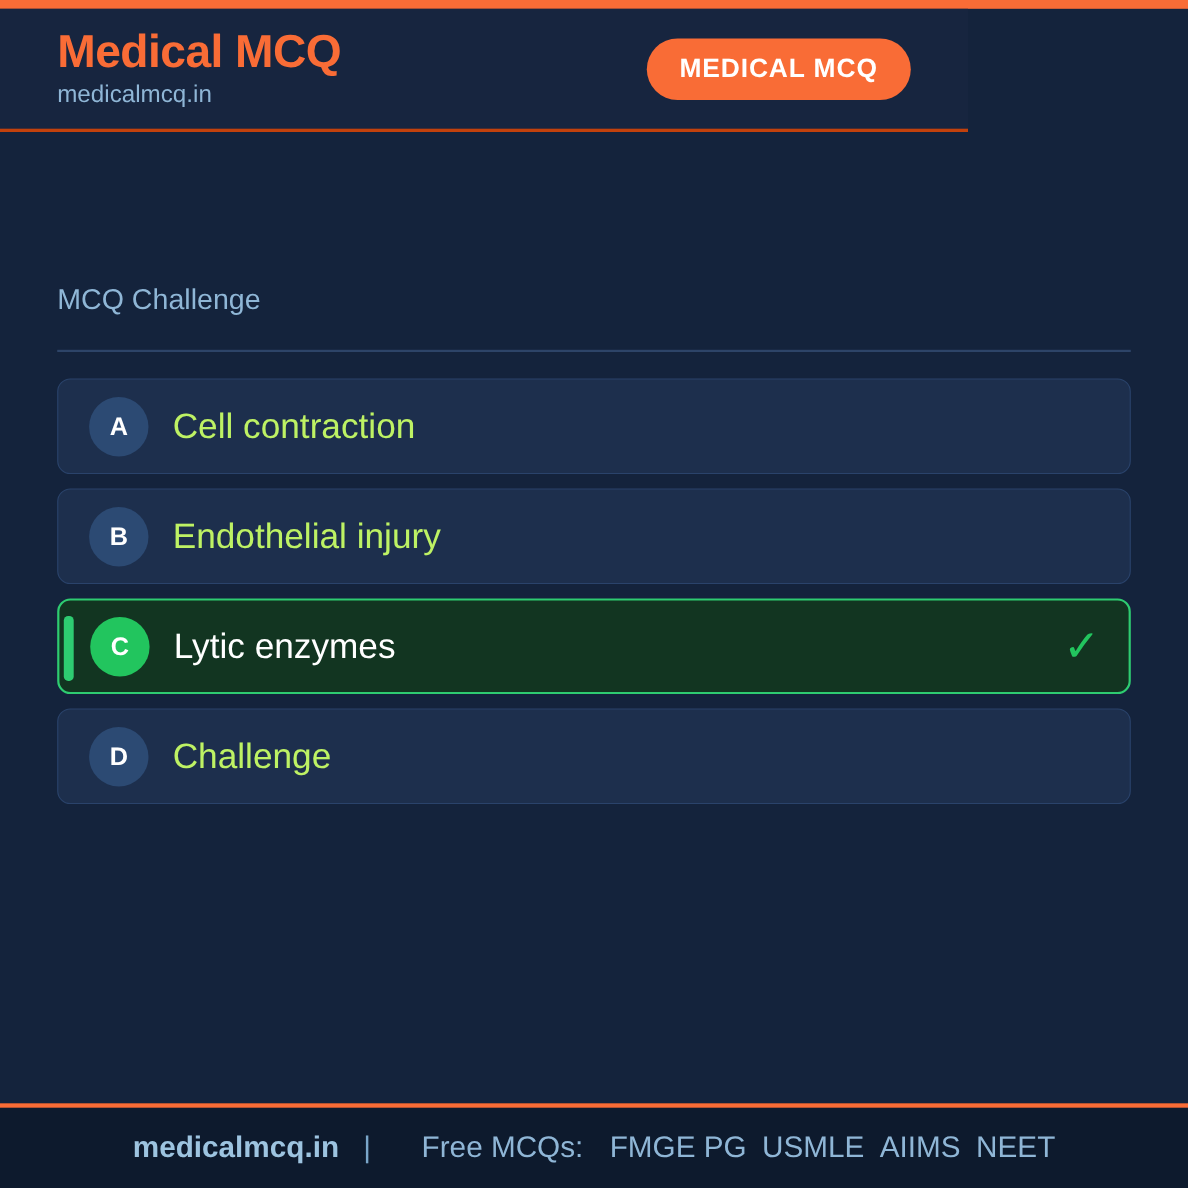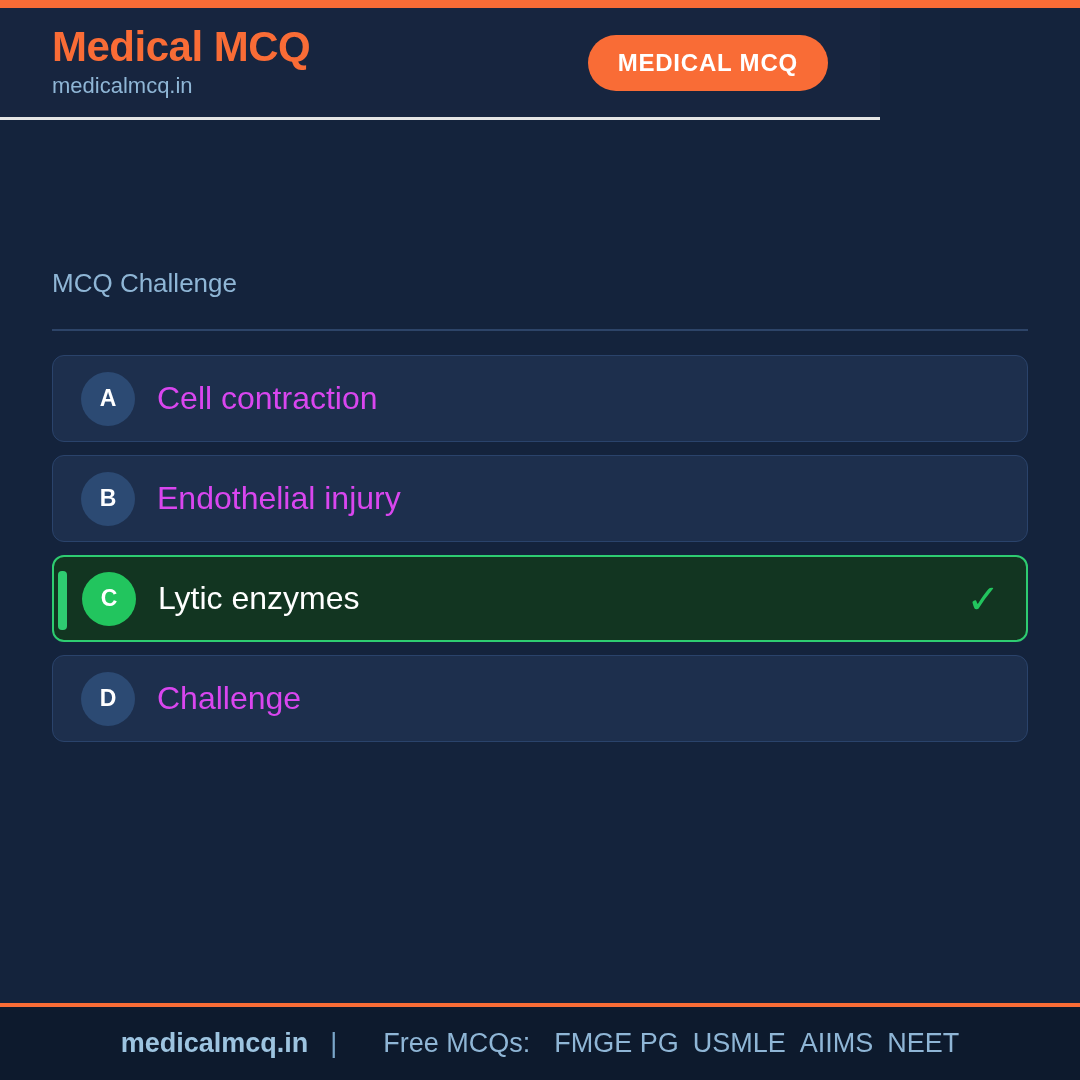--- a/index.html
+++ b/index.html
@@ -14,42 +14,42 @@
   
   .top-strip{
     position:absolute; top:0; left:0; width:1080px; height:8px;
     background:#f96c36;
   }
 
   
   .header{
     position:absolute; top:8px; left:0; width:880px; height:112px;
     background:#17253f;
-    border-bottom:3px solid #e5e5e5;
+    border-bottom:3px solid #c2410c;
     display:flex; align-items:center; justify-content:space-between;
     padding:0 52px;
   }
   .brand-block{ display:flex; flex-direction:column; justify-content:center; }
   .brand-title{
     font-size:42px; font-weight:bold; color:#f96c36;
     letter-spacing:-0.5px; line-height:1.05;
   }
   .brand-url{
     font-size:22px; color:#8fb6d6; line-height:1.3; margin-top:3px;
   }
   .brand-pill{
     background:#f96c36; color:#ffffff;
     font-size:24px; font-weight:bold; letter-spacing:0.8px;
     padding:14px 30px; border-radius:30px;
     white-space:nowrap;
   }
 
   
   .main{
-    position:absolute; top:123px; left:0; width:932px; height:880px;
+    position:absolute; top:112px; left:0; width:932px; height:880px;
     padding:145px 52px 0 52px;
   }
   .eyebrow{
     font-size:26px; color:#8fb6d6; margin-bottom:12px;
   }
   .question{
     font-size:46px; font-weight:bold; color:#ffffff;
     line-height:1.12; letter-spacing:-0.3px;
     max-width:960px;
   }
@@ -73,21 +73,21 @@
   .badge{
     width:54px; height:54px; border-radius:50%;
     background:#2a4straw; background:#2b4straw;
     background:#2c4a73;
     color:#ffffff; font-size:23px; font-weight:bold;
     display:flex; align-items:center; justify-content:center;
     flex:0 0 54px;
   }
   .opt-text{
     margin-left:22px;
-    font-size:32px; color:#d946ef;
+    font-size:32px; color:#bef264;
     line-height:1.1;
   }
   .check{
     margin-left:auto; font-size:40px; color:#22c55e; line-height:1;
   }
 
   
   .option.correct{
     background:#123521;
     border:2px solid #2ecc71;

